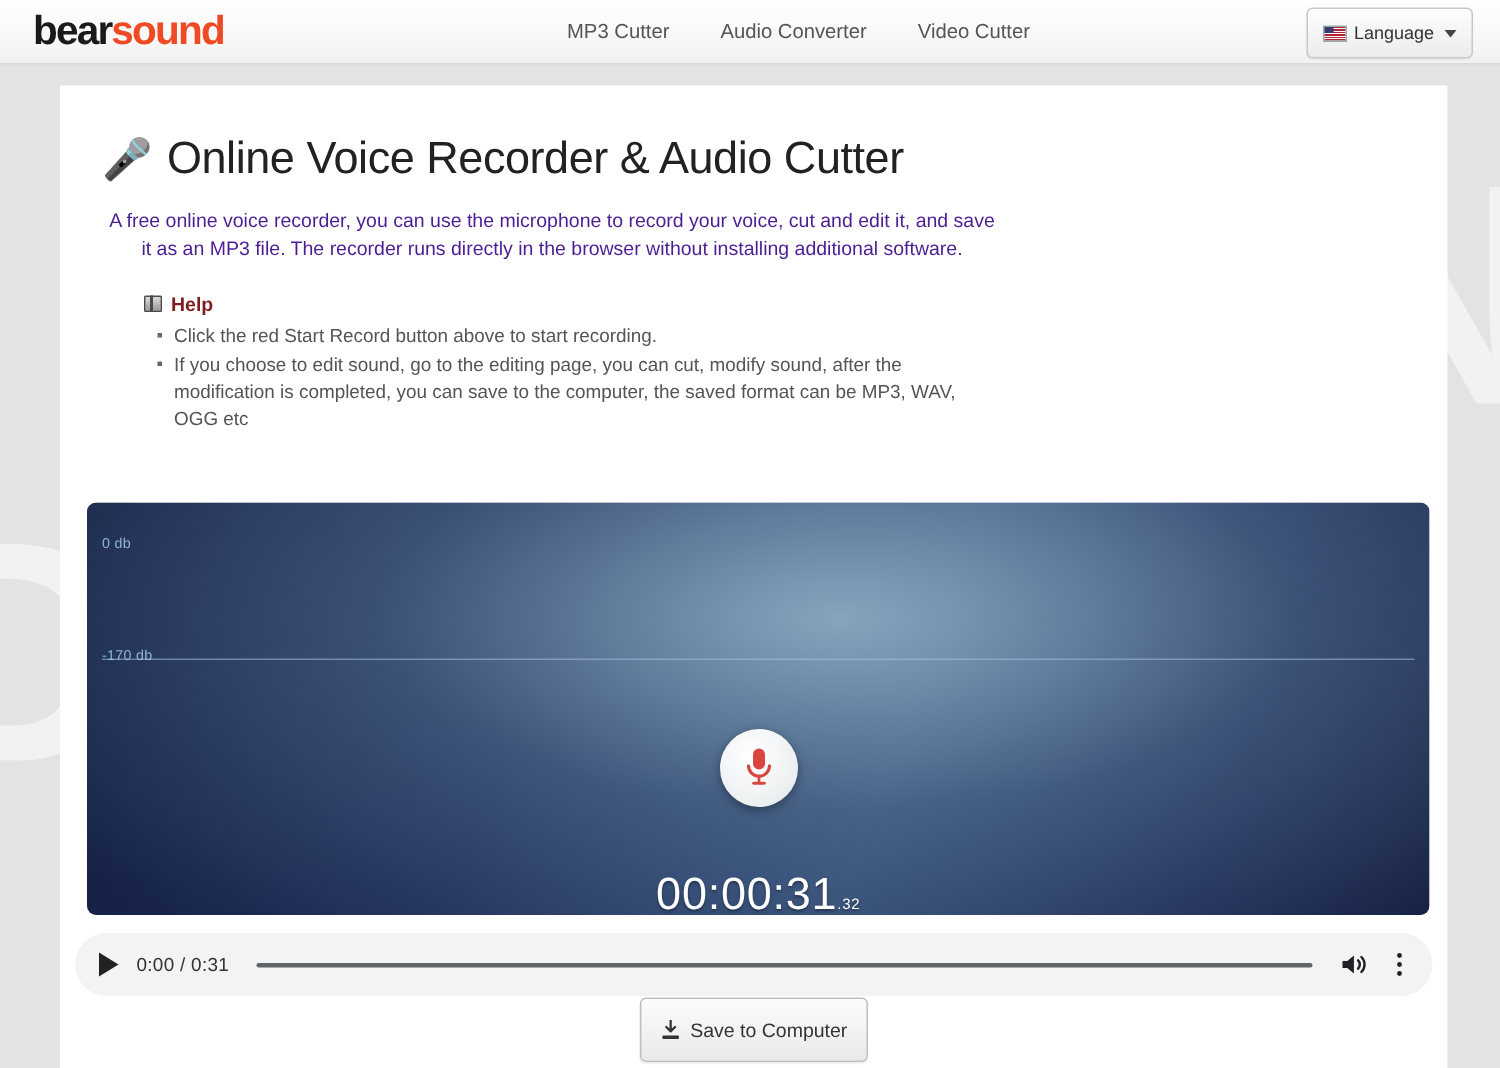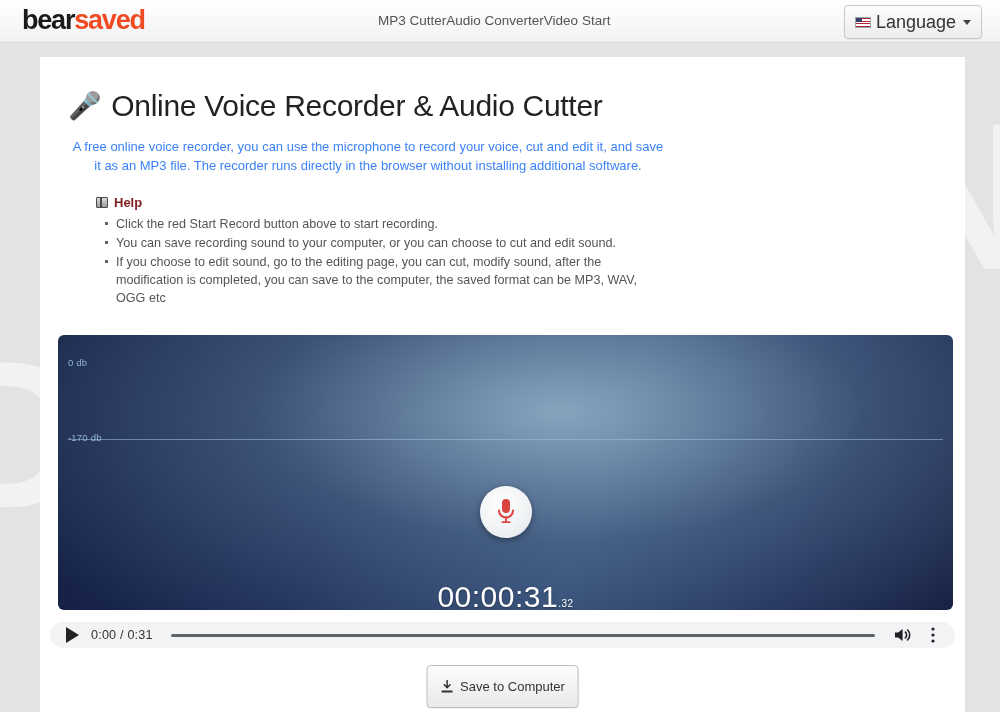--- a/index.html
+++ b/index.html
@@ -40,34 +40,34 @@
   #logo {
     position: absolute; left: 22px; top: 4px;
     font-size: 27px; font-weight: 700; letter-spacing: -1.2px;
     line-height: 33px;
   }
   #logo .b { color: #1a1a1a; }
   #logo .r { color: #ef4a23; }
 
   #mainnav {
     position: absolute; left: 378px; top: 12px;
-    display: flex; 
+    display: flex; gap: 34px;
   }
   #mainnav a {
     color: #555; text-decoration: none; font-size: 13.5px; line-height: 18px;
   }
 
   #lang-btn {
     position: absolute; right: 18px; top: 5px;
     height: 30px; min-width: 101px;
     display: flex; align-items: center; gap: 5px;
     padding: 16px 10px;
     background: linear-gradient(#fdfdfd, #ececec);
     border: 1px solid #c8c8c8; border-radius: 4px;
-    font-size: 18px; color: #333; cursor: pointer;
+    font-size: 12px; color: #333; cursor: pointer;
     box-shadow: 0 1px 1px rgba(0,0,0,.05);
   }
   .flag {
     width: 16px; height: 11px; border: 1px solid #9aa;
     background:
       linear-gradient(#b22234 0 9%, #fff 9% 18%, #b22234 18% 27%,
                       #fff 27% 36%, #b22234 36% 45%, #fff 45% 55%,
                       #b22234 55% 64%, #fff 64% 73%, #b22234 73% 82%,
                       #fff 82% 91%, #b22234 91% 100%);
     position: relative; flex: none;
@@ -94,21 +94,21 @@
   #page-title {
     margin: 0; padding: 32px 0 0 28px;
     font-size: 30px; font-weight: 400; color: #222;
     letter-spacing: -.3px;
     display: flex; align-items: center; gap: 10px;
   }
   .mic-glyph { font-size: 27px; line-height: 1; color: #333; }
 
   #intro {
     width: 600px; margin: 14px 0 0 28px;
-    font-size: 13px; line-height: 19px; color: #3b82f6;
+    font-size: 13px; line-height: 19px; color: #4c1d95;
     text-align: center;
   }
 
   
   #help-head {
     margin: 20px 0 0 56px;
     font-size: 13px; font-weight: 700; color: #7f1d1d;
     display: flex; align-items: center; gap: 6px;
   }
   .book-icon {
@@ -176,21 +176,21 @@
     position: absolute; left: 0; right: 0; top: 245px;
     text-align: center; color: #fff;
     font-size: 30px; font-weight: 400; letter-spacing: .5px;
     text-shadow: 0 1px 2px rgba(0,0,0,.35);
   }
   #timer .frac { font-size: 10px; }
 
   
   #player {
     position: absolute; left: 10px; top: 565px;
-    width: 905px; height: 26px;
+    width: 905px; height: 42px;
     background: #f1f3f4;
     border-radius: 21px;
     display: flex; align-items: center;
     padding: 0 14px 0 16px;
     gap: 12px;
   }
   #play-btn {
     width: 0; height: 0; flex: none;
     border-top: 8px solid transparent;
     border-bottom: 8px solid transparent;
@@ -225,27 +225,27 @@
 <body>
 
 <div id="page-bg">
   <div class="wm wm-right">N</div>
   <div class="wm wm-left">D</div>
 </div>
 
 <div id="topbar">
 
   <div id="logo">
-    <span class="b">bear</span><span class="r">saved</span>
+    <span class="b">bear</span><span class="r">sound</span>
   </div>
 
   <nav id="mainnav">
     <a href="#">MP3 Cutter</a>
     <a href="#">Audio Converter</a>
-    <a href="#">Video Start</a>
+    <a href="#">Video Cutter</a>
   </nav>
 
   <div id="lang-btn">
     <span class="flag"></span>
     <span>Language</span>
     <span class="caret"></span>
   </div>
 
 </div>
 
@@ -258,21 +258,20 @@
 
   <p id="intro">A free online voice recorder, you can use the microphone to record your voice, cut and edit it, and save it as an MP3 file. The recorder runs directly in the browser without installing additional software.</p>
 
   <div id="help-head">
     <span class="book-icon"></span>
     <span>Help</span>
   </div>
 
   <ul id="help-list">
     <li>Click the red Start Record button above to start recording.</li>
-    <li>You can save recording sound to your computer, or you can choose to cut and edit sound.</li>
     <li>If you choose to edit sound, go to the editing page, you can cut, modify sound, after the modification is completed, you can save to the computer, the saved format can be MP3, WAV, OGG etc</li>
   </ul>
 
   <div id="recorder">
     <span class="db-label" id="db-top">0 db</span>
     <span class="db-label" id="db-bottom">-170 db</span>
     <div id="db-line"></div>
 
     <div id="rec-btn">
       <svg class="mic-red" width="20" height="28" viewBox="0 0 20 28">

